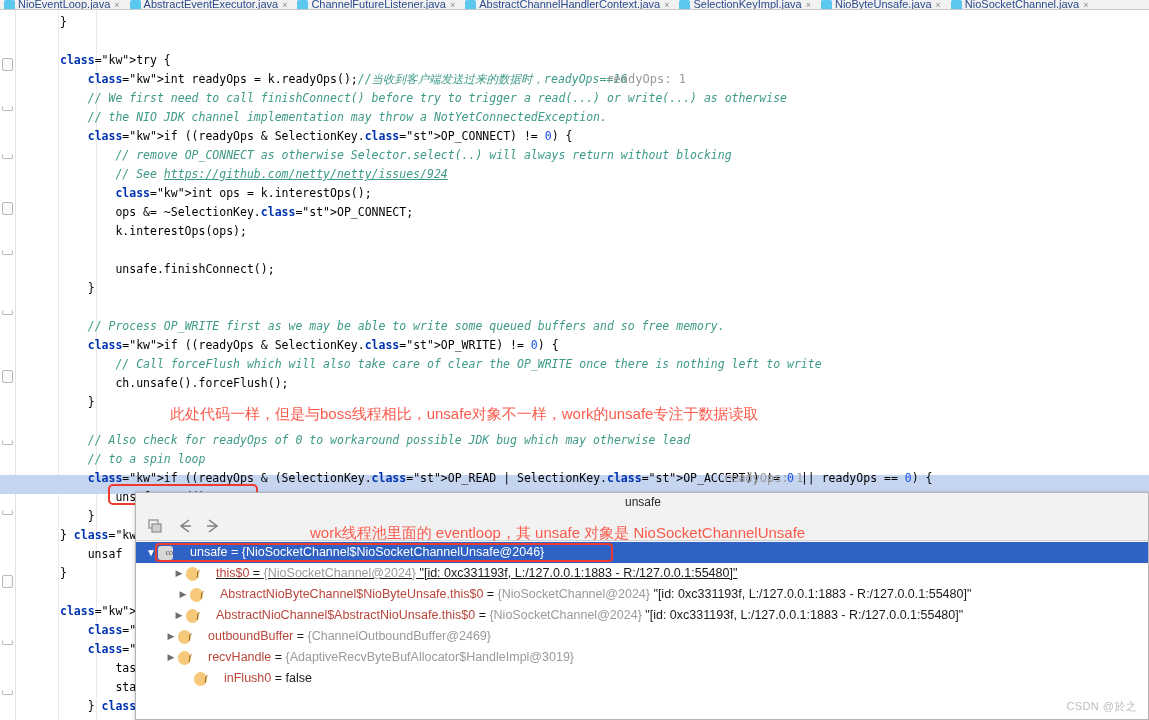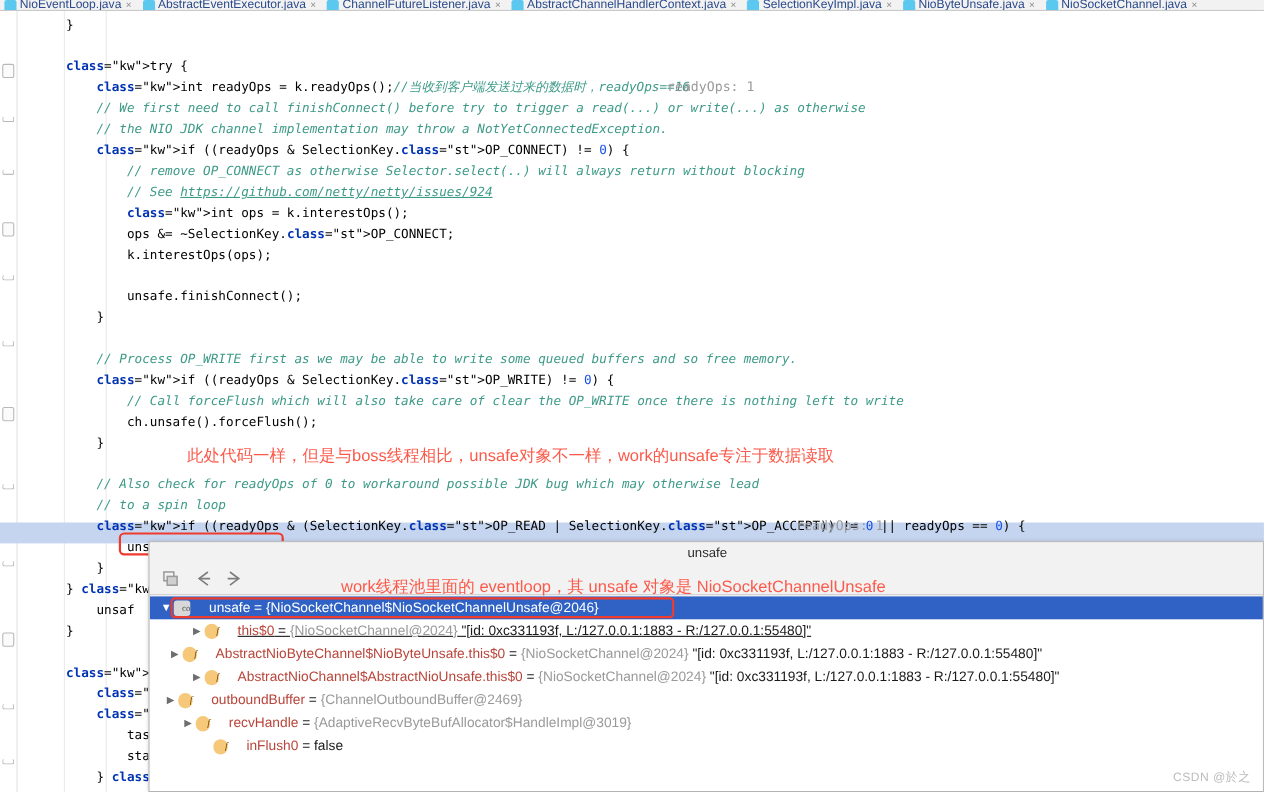--- a/index.html
+++ b/index.html
@@ -306,23 +306,23 @@
         <svg width="20" height="20" viewBox="0 0 20 20">
           <path d="M7 4 L15 10 L7 16" fill="none" stroke="#7d7d7d" stroke-width="1.5"></path>
           <path d="M5 10 L15 10" stroke="#7d7d7d" stroke-width="1.5"></path>
         </svg>
       </div>
     </div>
 
     <div class="dbg-tree" id="dbgtree">
         <div class="trow sel" style="padding-left: 8px;"><span class="twist">▼</span><span class="badge co">co</span><span class="vname">unsafe</span><span class="veq"> = </span><span class="vval">{NioSocketChannel$NioSocketChannelUnsafe@2046}</span></div>
         <div class="trow" style="padding-left: 36px; text-decoration: underline;"><span class="twist">▶</span><span class="badge">f</span><span class="vname">this$0</span><span class="veq"> = </span><span class="vval">{NioSocketChannel@2024}</span><span class="vstr"> "[id: 0xc331193f, L:/127.0.0.1:1883 - R:/127.0.0.1:55480]"</span></div>
-        <div class="trow" style="padding-left: 16px;"><span class="twist">▶</span><span class="badge">f</span><span class="vname">AbstractNioByteChannel$NioByteUnsafe.this$0</span><span class="veq"> = </span><span class="vval">{NioSocketChannel@2024}</span><span class="vstr"> "[id: 0xc331193f, L:/127.0.0.1:1883 - R:/127.0.0.1:55480]"</span></div>
+        <div class="trow" style="padding-left: 40px;"><span class="twist">▶</span><span class="badge">f</span><span class="vname">AbstractNioByteChannel$NioByteUnsafe.this$0</span><span class="veq"> = </span><span class="vval">{NioSocketChannel@2024}</span><span class="vstr"> "[id: 0xc331193f, L:/127.0.0.1:1883 - R:/127.0.0.1:55480]"</span></div>
         <div class="trow" style="padding-left: 36px;"><span class="twist">▶</span><span class="badge">f</span><span class="vname">AbstractNioChannel$AbstractNioUnsafe.this$0</span><span class="veq"> = </span><span class="vval">{NioSocketChannel@2024}</span><span class="vstr"> "[id: 0xc331193f, L:/127.0.0.1:1883 - R:/127.0.0.1:55480]"</span></div>
-        <div class="trow" style="padding-left: 12px;"><span class="twist">▶</span><span class="badge">f</span><span class="vname">outboundBuffer</span><span class="veq"> = </span><span class="vval">{ChannelOutboundBuffer@2469}</span></div>
+        <div class="trow" style="padding-left: 28px;"><span class="twist">▶</span><span class="badge">f</span><span class="vname">outboundBuffer</span><span class="veq"> = </span><span class="vval">{ChannelOutboundBuffer@2469}</span></div>
         <div class="trow" style="padding-left: 28px;"><span class="twist">▶</span><span class="badge">f</span><span class="vname">recvHandle</span><span class="veq"> = </span><span class="vval">{AdaptiveRecvByteBufAllocator$HandleImpl@3019}</span></div>
         <div class="trow" style="padding-left: 44px;"><span class="twist"></span><span class="badge">f</span><span class="vname">inFlush0</span><span class="veq"> = </span><span class="vstr">false</span></div>
       </div>
 
     <div class="sel-outline" style="left:19px; top:50px; width:458px; height:19px;"></div>
   </div>
 
   <div class="watermark">CSDN @於之</div>
 </div>
 

